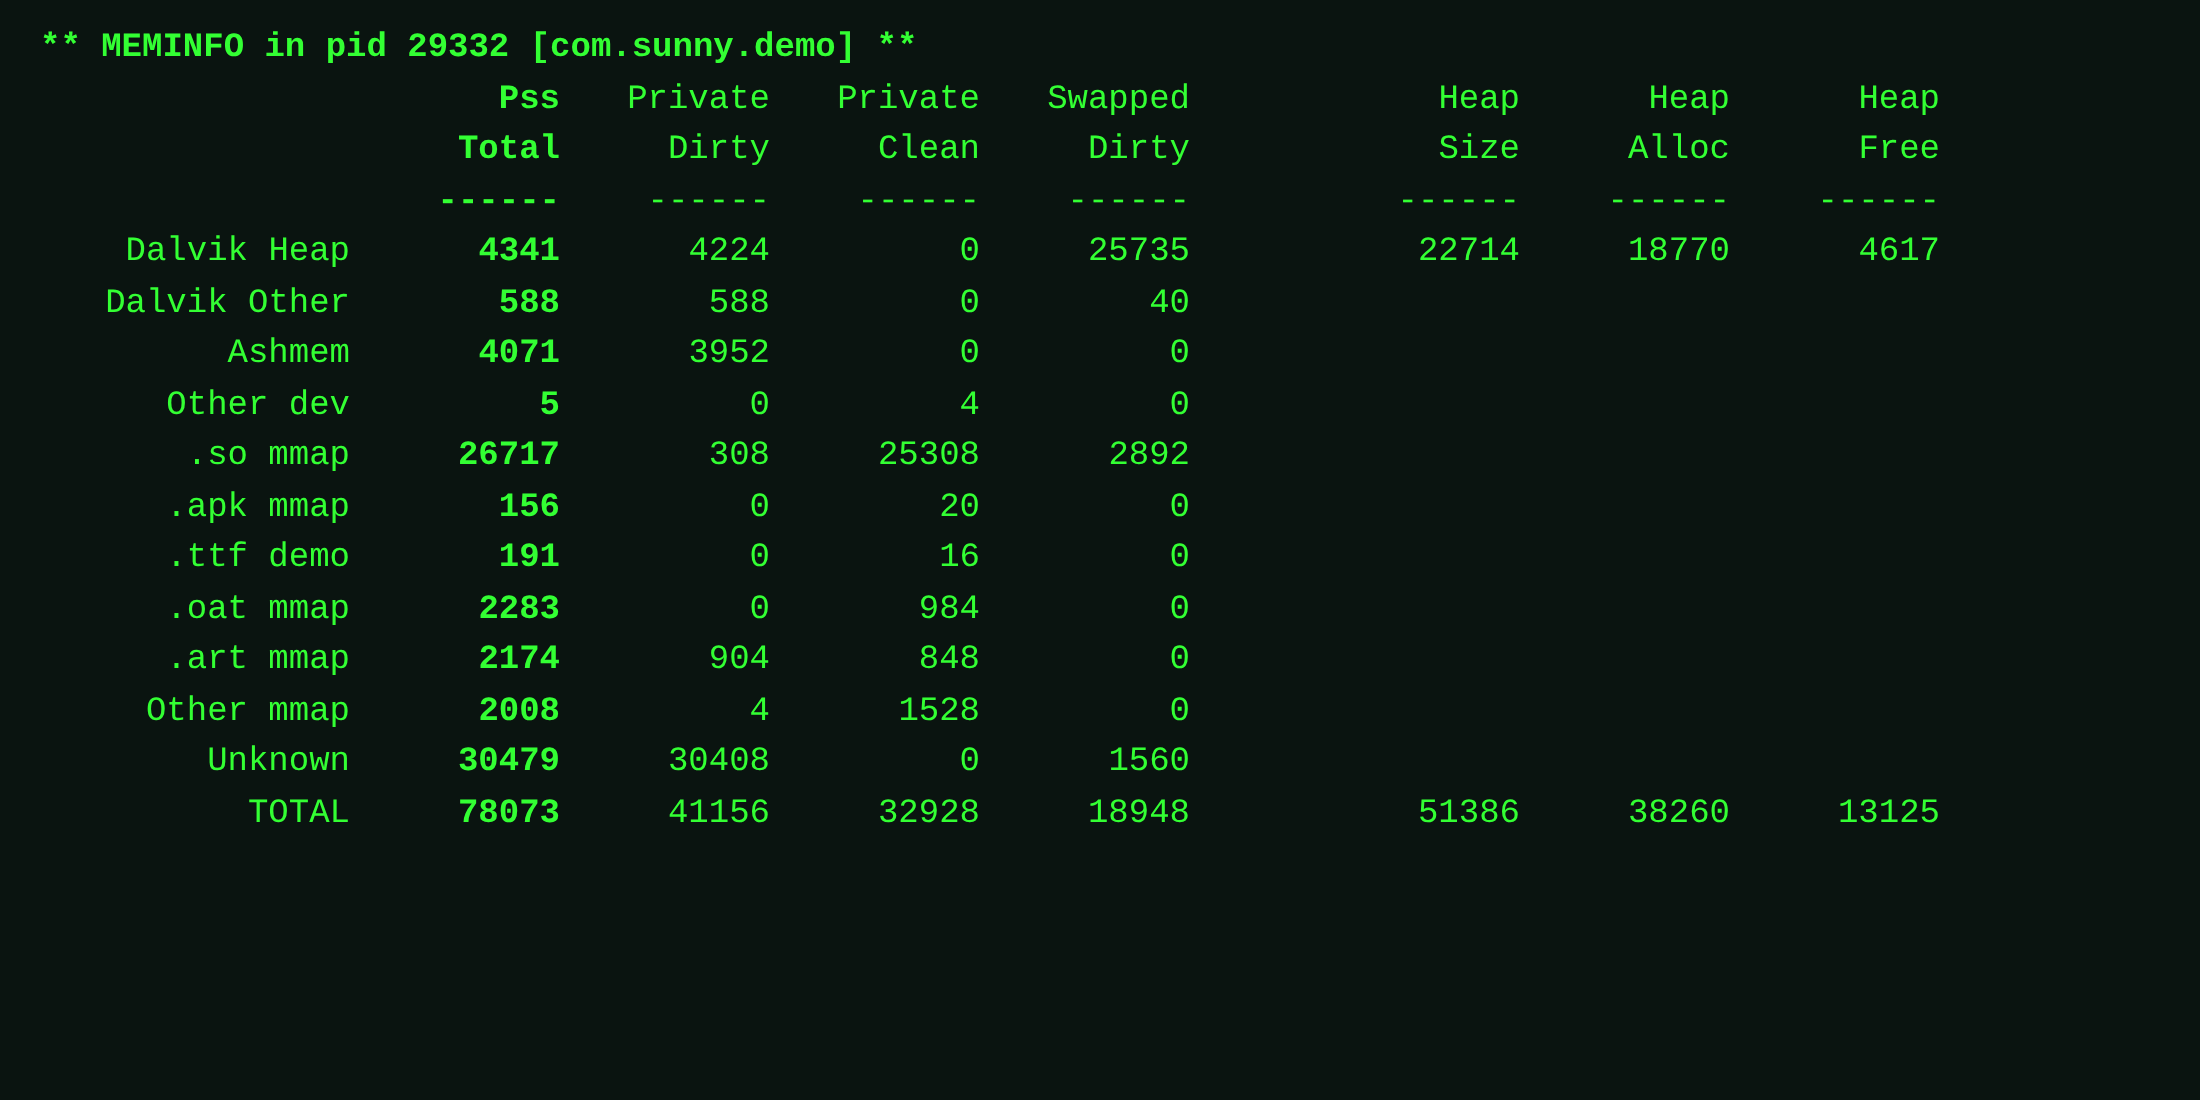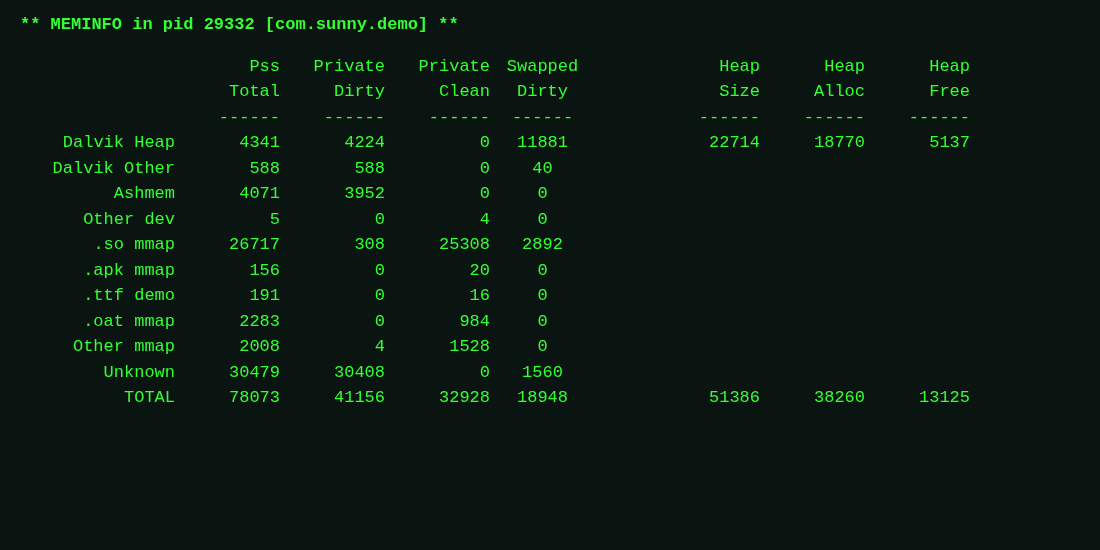--- a/index.html
+++ b/index.html
@@ -9,38 +9,38 @@
       color: #33ff33;
       font-family: 'Menlo', 'Consolas', 'Courier New', monospace;
       font-size: 17px;
       line-height: 1.5;
       width: 1060px;
       height: 526px;
       overflow: hidden;
     }
     .header {
       font-weight: bold;
-      margin-bottom: 16px;
+      margin-bottom: 0;
     }
     table {
       border-collapse: collapse;
       font-family: inherit;
       font-size: inherit;
     }
     td, th {
       text-align: right;
       padding: 0;
       font-weight: normal;
       white-space: pre;
     }
     .col-label { width: 155px; }
-    .col-pss { width: 105px; }
+    .col-pss { width: 105px; font-weight: bold; }
     .col-pd { width: 105px; }
     .col-pc { width: 105px; }
-    .col-sd { width: 105px; text-align: center; }
+    .col-sd { width: 105px; }
     .col-gap { width: 60px; }
     .col-hs { width: 105px; }
     .col-ha { width: 105px; }
     .col-hf { width: 105px; }
   </style>
 </head>
 <body>
 
 <div class="header">** MEMINFO in pid 29332 [com.sunny.demo] **</div>
 
@@ -79,25 +79,25 @@
       <th class="col-ha">------</th>
       <th class="col-hf">------</th>
     </tr>
   </thead>
   <tbody id="data-body">
       <tr>
         <td class="col-label">Dalvik Heap</td>
         <td class="col-pss">4341</td>
         <td class="col-pd">4224</td>
         <td class="col-pc">0</td>
-        <td class="col-sd">11881</td>
+        <td class="col-sd">25735</td>
         <td class="col-gap"></td>
         <td class="col-hs">22714</td>
         <td class="col-ha">18770</td>
-        <td class="col-hf">5137</td>
+        <td class="col-hf">4617</td>
       </tr>
       <tr>
         <td class="col-label">Dalvik Other</td>
         <td class="col-pss">588</td>
         <td class="col-pd">588</td>
         <td class="col-pc">0</td>
         <td class="col-sd">40</td>
         <td class="col-gap"></td>
         <td class="col-hs"></td>
         <td class="col-ha"></td>
@@ -163,20 +163,31 @@
         <td class="col-pss">2283</td>
         <td class="col-pd">0</td>
         <td class="col-pc">984</td>
         <td class="col-sd">0</td>
         <td class="col-gap"></td>
         <td class="col-hs"></td>
         <td class="col-ha"></td>
         <td class="col-hf"></td>
       </tr>
       <tr>
+        <td class="col-label">.art mmap</td>
+        <td class="col-pss">2174</td>
+        <td class="col-pd">904</td>
+        <td class="col-pc">848</td>
+        <td class="col-sd">0</td>
+        <td class="col-gap"></td>
+        <td class="col-hs"></td>
+        <td class="col-ha"></td>
+        <td class="col-hf"></td>
+      </tr>
+      <tr>
         <td class="col-label">Other mmap</td>
         <td class="col-pss">2008</td>
         <td class="col-pd">4</td>
         <td class="col-pc">1528</td>
         <td class="col-sd">0</td>
         <td class="col-gap"></td>
         <td class="col-hs"></td>
         <td class="col-ha"></td>
         <td class="col-hf"></td>
       </tr>

